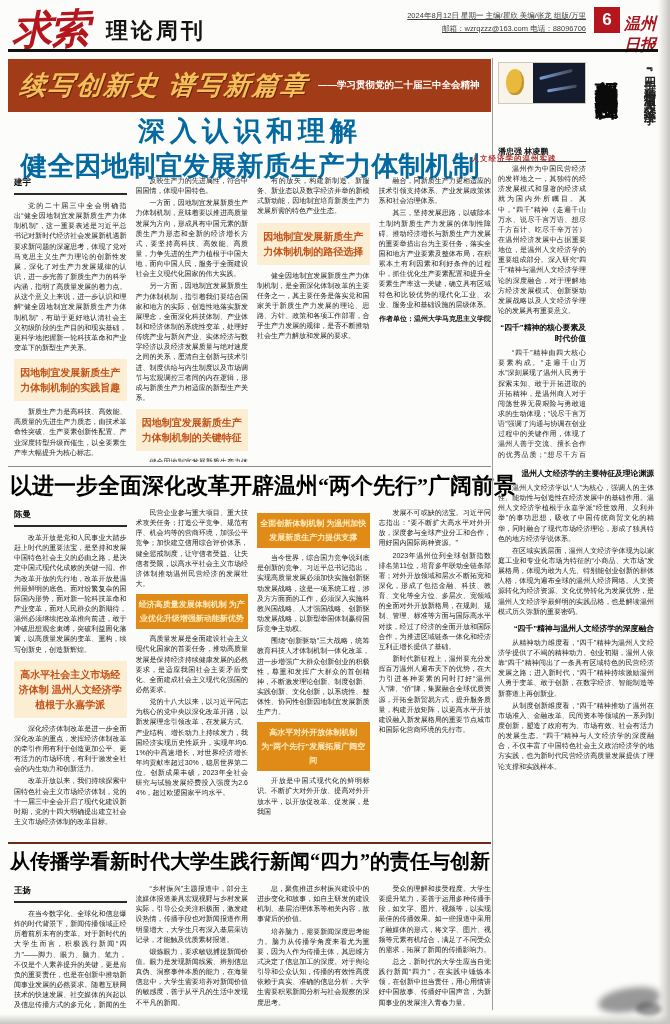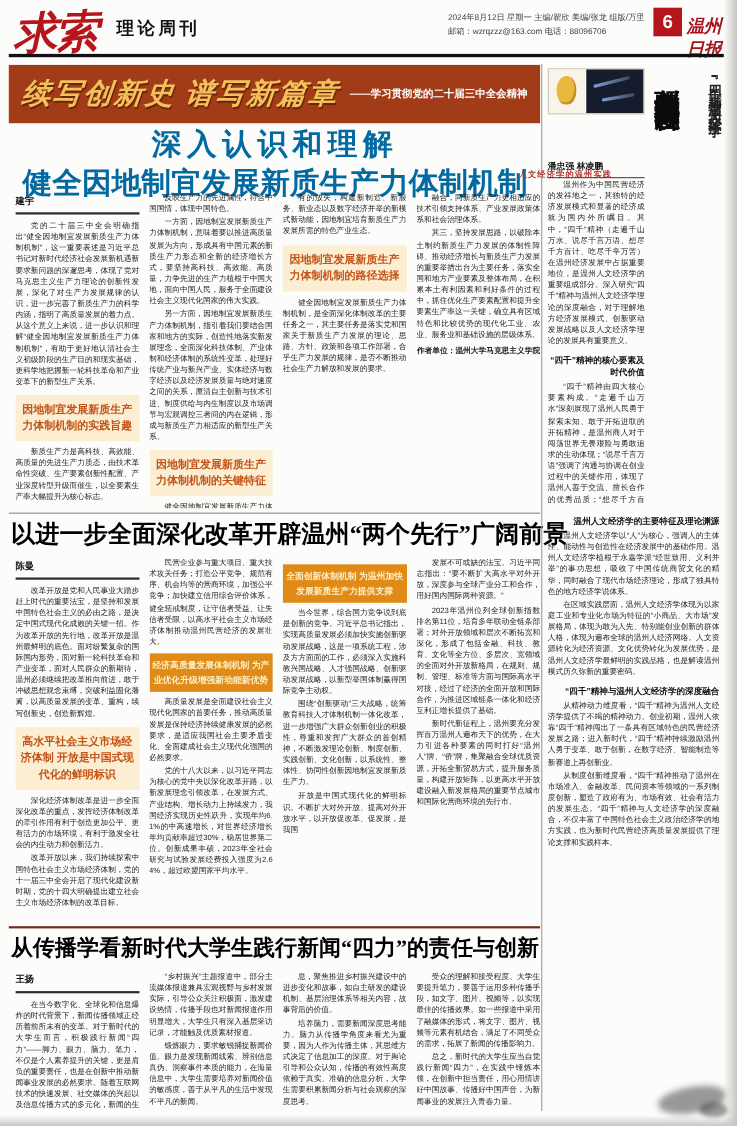--- a/index.html
+++ b/index.html
@@ -5,22 +5,22 @@
   html,body{margin:0;padding:0;background:#e8e8e6;}
   .page{
     position:relative;width:670px;height:1024px;background:#fcfcfa;overflow:hidden;
     font-family:"Liberation Sans","DejaVu Sans",sans-serif;color:#1a1a1a;
   }
   .abs{position:absolute;}
 
   
   .logo{left:12px;top:2px;font-family:"DejaVu Serif",serif;font-style:italic;font-weight:bold;
         font-size:40px;color:#b5161d;transform:rotate(-2deg);letter-spacing:-2px;}
-  .section-title{left:106px;top:16px;font-size:16px;font-weight:bold;color:#141414;letter-spacing:3px;}
-  .header-info{right:84px;top:10px;text-align:left;font-size:7.5px;color:#3d3d3d;line-height:1.7;}
+  .section-title{left:106px;top:16px;font-size:22px;font-weight:bold;color:#141414;letter-spacing:3px;}
+  .header-info{right:84px;top:10px;text-align:right;font-size:7.5px;color:#3d3d3d;line-height:1.7;text-decoration:underline;}
   .page-num{left:594px;top:7px;width:26px;height:26px;background:#b5161d;color:#fff;
             font-size:17px;font-weight:bold;display:flex;align-items:center;justify-content:center;}
   .paper-name{left:624px;top:14px;font-family:"DejaVu Serif",serif;font-style:italic;font-weight:bold;
               font-size:16px;color:#a3161f;}
   .header-rule{left:8px;top:49px;width:650px;height:3px;background:#111;}
 
   
   .banner{left:8px;top:59px;width:483px;height:53px;background:#a23b17;
           display:flex;align-items:center;justify-content:center;gap:10px;}
   .banner-title{color:#f3c05a;font-size:26px;font-weight:bold;font-style:italic;
@@ -140,34 +140,35 @@
       </div>
   </div>
 
   <div class="abs rule-1"></div>
 
   <div class="abs serif-head mid-headline">以进一步全面深化改革开辟温州“两个先行”广阔前景</div>
   <div class="abs cols mid-cols">
     <div class="col">
         <div class="by">陈曼</div>
         <div class="bp">改革开放是党和人民事业大踏步赶上时代的重要法宝，是坚持和发展中国特色社会主义的必由之路，是决定中国式现代化成败的关键一招。作为改革开放的先行地，改革开放是温州最鲜明的底色。面对纷繁复杂的国际国内形势，面对新一轮科技革命和产业变革，面对人民群众的新期待，温州必须继续把改革推向前进，敢于冲破思想观念束缚，突破利益固化藩篱，以高质量发展的变革、重构，续写创新史，创造新辉煌。</div>
-        <div class="sh-pale">高水平社会主义市场经济体制 开放是中国式现代化的鲜明标识</div>
+        <div class="sh-pale">高水平社会主义市场经济体制 温州人文经济学植根于永嘉学派</div>
         <div class="bp">深化经济体制改革是进一步全面深化改革的重点，发挥经济体制改革的牵引作用有利于创造更加公平、更有活力的市场环境，有利于激发全社会的内生动力和创新活力。</div>
         <div class="bp">改革开放以来，我们持续探索中国特色社会主义市场经济体制，党的十一届三中全会开启了现代化建设新时期，党的十四大明确提出建立社会主义市场经济体制的改革目标。</div>
       </div>
     <div class="col">
         <div class="bp">民营企业参与重大项目、重大技术攻关任务；打造公平竞争、规范有序、机会均等的营商环境，加强公平竞争；加快建立信用综合评价体系，健全惩戒制度，让守信者受益、让失信者受限，以高水平社会主义市场经济体制推动温州民营经济的发展壮大。</div>
         <div class="sh-orange">经济高质量发展体制机制 为产业优化升级增强新动能新优势</div>
         <div class="bp">高质量发展是全面建设社会主义现代化国家的首要任务，推动高质量发展是保持经济持续健康发展的必然要求，是适应我国社会主要矛盾变化、全面建成社会主义现代化强国的必然要求。</div>
         <div class="bp">党的十八大以来，以习近平同志为核心的党中央以深化改革开路，以新发展理念引领改革，在发展方式、产业结构、增长动力上持续发力，我国经济实现历史性跃升，实现年均6.1%的中高速增长，对世界经济增长年均贡献率超过30%，稳居世界第二位。创新成果丰硕，2023年全社会研究与试验发展经费投入强度为2.64%，超过欧盟国家平均水平。</div>
       </div>
     <div class="col">
         <div class="sh-orange">全面创新体制机制 为温州加快发展新质生产力提供支撑</div>
         <div class="bp">当今世界，综合国力竞争说到底是创新的竞争。习近平总书记指出，实现高质量发展必须加快实施创新驱动发展战略，这是一项系统工程，涉及方方面面的工作，必须深入实施科教兴国战略、人才强国战略、创新驱动发展战略，以新型举国体制赢得国际竞争主动权。</div>
         <div class="bp">围绕“创新驱动”三大战略，统筹教育科技人才体制机制一体化改革，进一步增强广大群众创新创业的积极性，尊重和发挥广大群众的首创精神，不断激发理论创新、制度创新、实践创新、文化创新，以系统性、整体性、协同性创新因地制宜发展新质生产力。</div>
+        <div class="sh-orange">高水平对外开放体制机制 为“两个先行”发展拓展广阔空间</div>
         <div class="bp">开放是中国式现代化的鲜明标识。不断扩大对外开放、提高对外开放水平，以开放促改革、促发展，是我国</div>
       </div>
     <div class="col">
         <div class="bp">发展不可或缺的法宝。习近平同志指出：“要不断扩大高水平对外开放，深度参与全球产业分工和合作，用好国内国际两种资源。”</div>
         <div class="bp">2023年温州位列全球创新指数排名第11位，培育多年联动全链条部署；对外开放领域和层次不断拓宽和深化，形成了包括金融、科技、教育、文化等全方位、多层次、宽领域的全面对外开放新格局，在规则、规制、管理、标准等方面与国际高水平对接，经过了经济的全面开放和国际合作，为推进区域链条一体化和经济互利正增长提供了基础。</div>
         <div class="bp">新时代新征程上，温州要充分发挥百万温州人遍布天下的优势，在大力引进各种要素的同时打好“温州人”牌、“侨”牌，集聚融合全球优质资源，开拓全新贸易方式，提升服务质量，构建开放矩阵，以更高水平开放建设融入新发展格局的重要节点城市和国际化营商环境的先行市。</div>
       </div>
   </div>
 
   <div class="abs rule-2"></div>

